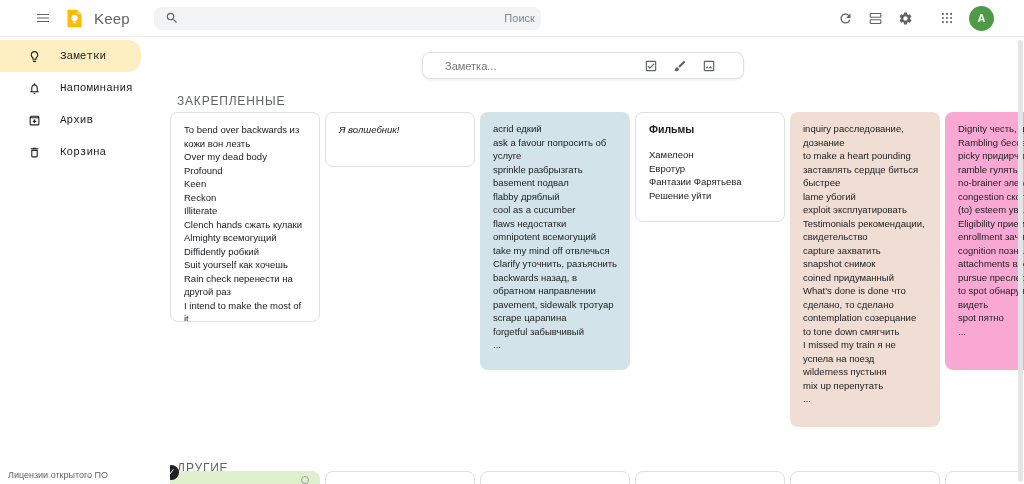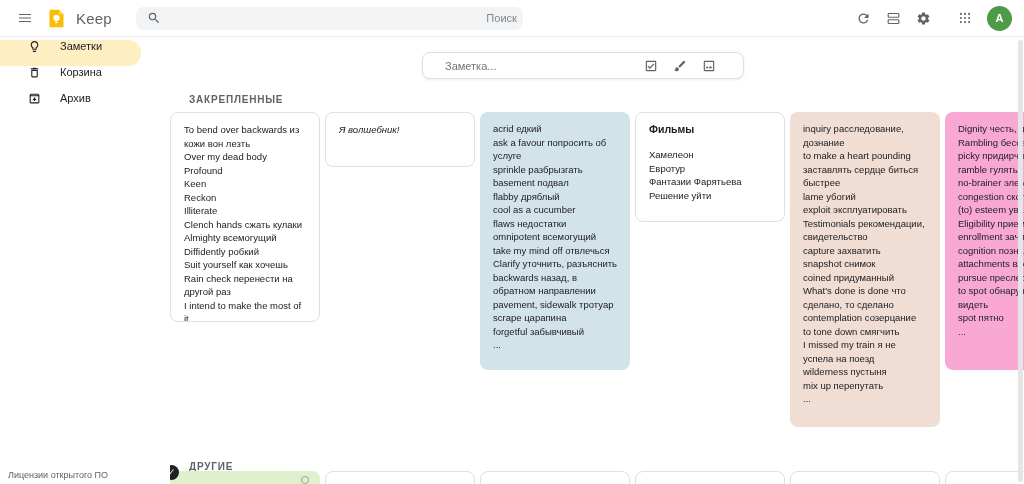--- a/index.html
+++ b/index.html
@@ -1,53 +1,53 @@
 <!DOCTYPE html>
 <html><head>
 <meta charset="utf-8">
 <style>
   * { margin:0; padding:0; box-sizing:border-box; }
   html,body { width:1024px; height:484px; overflow:hidden; background:#fff;
     font-family:"Liberation Sans", sans-serif; }
   
   .header { position:absolute; left:0; top:0; right:0; height:37px; background:#fff;
-    border-bottom:1px solid #ebebeb; display:flex; align-items:center; padding:0 8px; z-index:5; }
+    border-bottom:1px solid #ebebeb; display:flex; align-items:center; padding:0 26px; z-index:5; }
   .icon-btn { width:30px; height:30px; border:none; background:transparent; border-radius:50%;
     display:flex; align-items:center; justify-content:center; cursor:pointer; flex-shrink:0; }
   .menu-btn { margin-left:2px; }
   .logo-box { display:flex; align-items:center; margin-left:6px; cursor:pointer; }
   .logo-svg { width:21px; height:21px; }
   .app-name { font-size:15px; color:#5f6368; margin-left:9px; letter-spacing:.2px; }
   .search-bar { margin-left:24px; width:387px; height:23px; background:#f1f3f4; border-radius:8px;
     display:flex; align-items:center; padding:0 6px; }
   .search-bar input { border:none; background:transparent; outline:none; flex:1; font-size:11px;
     color:#202124; font-family:"Liberation Sans", sans-serif;text-align:right; }
   .search-bar input::placeholder { color:#80868b; }
   .header-spacer { flex:1; }
   .right-group { display:flex; align-items:center; gap:0px; }
   .apps-btn { margin-left:12px; }
   .avatar { width:25px; height:25px; border-radius:50%; color:#fff; font-size:11px; font-weight:700;
     display:flex; align-items:center; justify-content:center; margin-left:7px; margin-right:4px; cursor:pointer; }
   
   .sidebar { position:absolute; left:0; top:37px; width:150px; bottom:0; background:#fff; padding-top:3px; }
-  .side-item { height:26px; display:flex; align-items:flex-start; cursor:pointer; width:141px;
-    border-radius:0 13px 13px 0; }
+  .side-item { height:32px; display:flex; align-items:center; cursor:pointer; width:141px;
+    border-radius:0 13px 13px 0;font-family:Liberation Mono, monospace; }
   .side-item .s-icon { width:13px; height:13px; margin-left:28px; flex-shrink:0;
     display:flex; align-items:center; justify-content:center; }
   .side-item .s-label { margin-left:19px; font-size:11px; font-weight:500; color:#202124; white-space:nowrap; }
   
   .main { position:absolute; left:170px; top:37px; right:0; bottom:0; overflow:hidden; }
   .composer { position:absolute; left:252px; top:15px; width:322px; height:27px; background:#fff;
     border:1px solid #e0e0e0; border-radius:8px; box-shadow:0 1px 3px rgba(0,0,0,.08);
     display:flex; align-items:center; padding:0 22px; }
   .composer input { border:none; outline:none; background:transparent; flex:1; font-size:11px;
     font-weight:500; font-family:"Liberation Sans", sans-serif; color:#202124; }
   .composer input::placeholder { color:#70757a; }
   .composer .icon-btn { width:24px; height:24px; margin-left:5px; }
-  .section-label { position:absolute; left:19px; font-size:10px; font-weight:700; color:#5f6368;
+  .section-label { position:absolute; left:7px; font-size:12px; font-weight:400; color:#5f6368;
     letter-spacing:.8px; }
   .lbl-pinned { top:57px; }
   .lbl-others { top:424px; }
   .row { position:absolute; left:0; display:flex; gap:5px; align-items:flex-start; }
   .row-pinned { top:75px; }
   .row-others { top:434px; }
   .note { width:150px; flex-shrink:0; border-radius:8px; padding:10px 13px; overflow:hidden;
     position:relative; cursor:pointer; background:#fff; }
   .note.white { border:1px solid #e0e0e0; }
   .note-text { font-size:9.5px; line-height:13.5px; color:#202124; white-space:pre-line;
@@ -146,32 +146,40 @@
     <span class="s-icon">
       <svg width="13" height="13" viewBox="0 0 24 24">
           <path fill="#202124" d="M9 21c0 .55.45 1 1 1h4c.55 0 1-.45 1-1v-1H9v1zm3-19C8.14 2 5 5.14 5 9c0 2.38 1.19 4.47 3 5.74V17c0 .55.45 1 1 1h6c.55 0 1-.45 1-1v-2.26c1.81-1.27 3-3.36 3-5.74 0-3.86-3.14-7-7-7zm2.85 11.1l-.85.6V16h-4v-2.3l-.85-.6A4.997 4.997 0 0 1 7 9c0-2.76 2.24-5 5-5s5 2.24 5 5c0 1.63-.8 3.16-2.15 4.1z"></path>
         </svg>
     </span>
     <span class="s-label">Заметки</span>
   </div>
   <div class="side-item">
     <span class="s-icon">
       <svg width="13" height="13" viewBox="0 0 24 24">
-          <path fill="#202124" d="M6 19c0 1.1.9 2 2 2h8c1.1 0 2-.9 2-2V7H6v12zM8 9h8v10H8V9zm7.5-5l-1-1h-5l-1 1H5v2h14V4h-3.5z"></path>
-        </svg>
-    </span>
-    <span class="s-label">Корзина</span>
+          <path fill="#202124" d="M12 22c1.1 0 2-.9 2-2h-4c0 1.1.89 2 2 2zm6-6v-5c0-3.07-1.64-5.64-4.5-6.32V4c0-.83-.67-1.5-1.5-1.5s-1.5.67-1.5 1.5v.68C7.63 5.36 6 7.92 6 11v5l-2 2v1h16v-1l-2-2zm-2 1H8v-6c0-2.48 1.51-4.5 4-4.5s4 2.02 4 4.5v6z"></path>
+        </svg>
+    </span>
+    <span class="s-label">Напоминания</span>
   </div>
   <div class="side-item">
     <span class="s-icon">
       <svg width="13" height="13" viewBox="0 0 24 24">
           <path fill="#202124" d="M20.54 5.23l-1.39-1.68C18.88 3.21 18.47 3 18 3H6c-.47 0-.88.21-1.16.55L3.46 5.23C3.17 5.57 3 6.02 3 6.5V19c0 1.1.9 2 2 2h14c1.1 0 2-.9 2-2V6.5c0-.48-.17-.93-.46-1.27zM6.24 5h11.52l.81.97H5.44l.8-.97zM5 19V8h14v11H5zm8.45-9h-2.9v3H8l4 4 4-4h-2.55z"></path>
         </svg>
     </span>
     <span class="s-label">Архив</span>
+  </div>
+  <div class="side-item">
+    <span class="s-icon">
+      <svg width="13" height="13" viewBox="0 0 24 24">
+          <path fill="#202124" d="M6 19c0 1.1.9 2 2 2h8c1.1 0 2-.9 2-2V7H6v12zM8 9h8v10H8V9zm7.5-5l-1-1h-5l-1 1H5v2h14V4h-3.5z"></path>
+        </svg>
+    </span>
+    <span class="s-label">Корзина</span>
   </div>
 </div>
 
 <div class="main">
 
   <div class="composer">
     <input type="text" placeholder="Заметка..." style="">
     <button class="icon-btn">
       <span>
         <svg width="14" height="14" viewBox="0 0 24 24">

